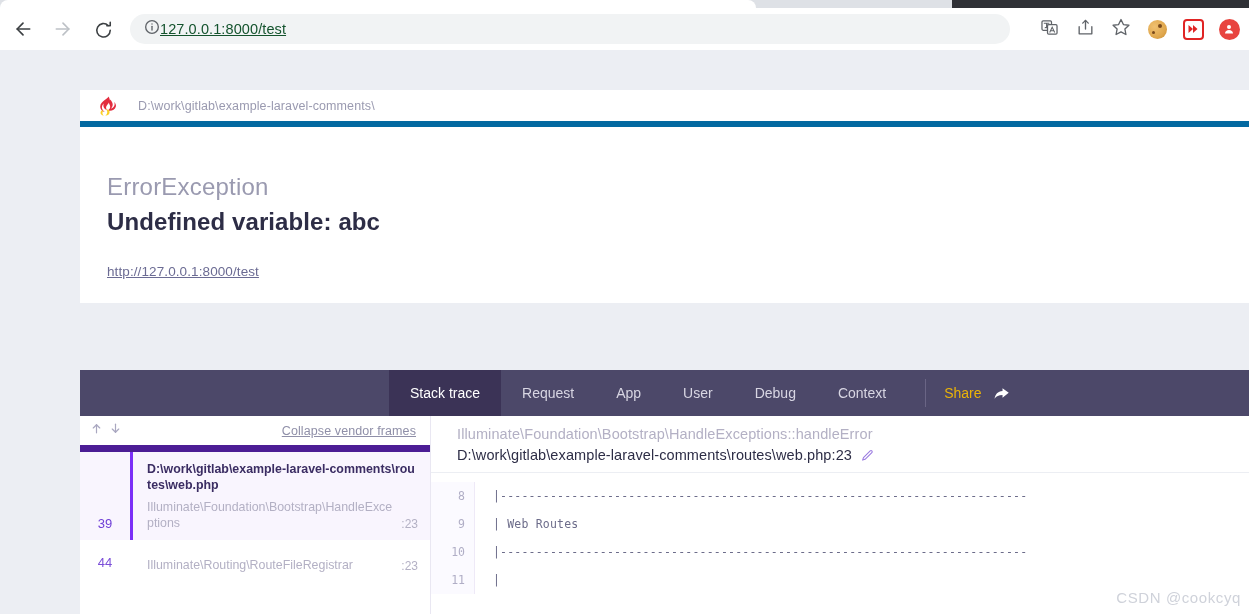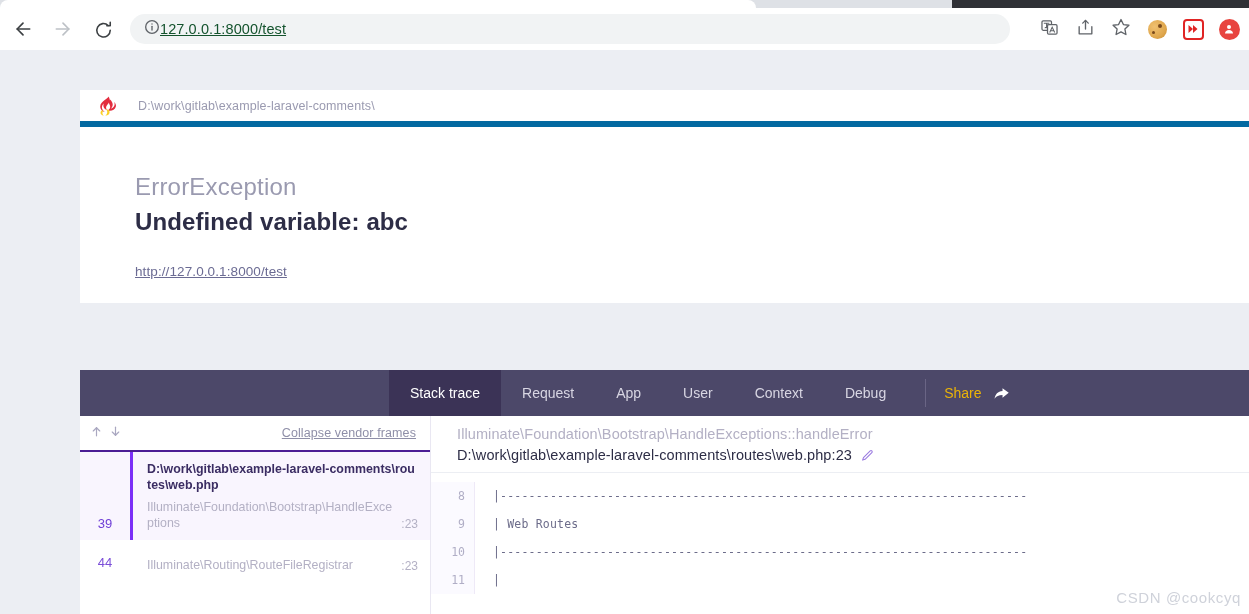--- a/index.html
+++ b/index.html
@@ -75,21 +75,21 @@
     background: #ffffff;
   }
   .card-head {
     height: 37px; display: flex; align-items: center;
     border-bottom: 6px solid #0369a1; padding-left: 20px;
   }
   .flame { width: 16px; height: 20px; position: relative; flex: 0 0 16px; }
   .app-path {
     font-size: 12.5px; color: #9a9ab0; margin-left: 22px; letter-spacing: .1px;
   }
-  .card-body { padding: 46px 0 0 55px; height: 176px; }
+  .card-body { padding: 46px 0 0 27px; height: 176px; }
   .exception-class {
     font-size: 24px; color: #9a9ab0; font-weight: 400; letter-spacing: .2px;
   }
   .exception-message {
     font-size: 24px; color: #2d2d46; font-weight: 700; margin-top: 7px;
     letter-spacing: .1px;
   }
   .exception-url {
     display: inline-block; margin-top: 28px; font-size: 13.5px;
     color: #6b6b93; text-decoration: underline; letter-spacing: .1px;
@@ -114,21 +114,21 @@
   .share-icon { margin-left: 11px; display: flex; align-items: center; }
 
   
   .trace {
     position: absolute; left: 80px; top: 366px; width: 1169px; height: 198px;
     display: flex; background: #ffffff;
   }
   .frames { width: 351px; background: #ffffff; border-right: 1px solid #e9e7f2; }
   .frames-head {
     height: 36px; display: flex; align-items: center;
-    padding: 0 14px 0 10px; border-bottom: 2px solid #4c1d95;
+    padding: 0 14px 0 10px; border-bottom: 7px solid #4c1d95;
   }
   .sort-arrows { display: flex; gap: 6px; }
   .collapse-link {
     margin-left: auto; font-size: 12.5px; color: #8f8fa8;
     text-decoration: underline; letter-spacing: .1px;
   }
   .frame { display: flex; min-height: 44px; position: relative; }
   .frame.selected { background: #f9f5fe; }
   .frame-num {
     width: 50px; flex: 0 0 50px; text-align: center; font-size: 13px;
@@ -300,22 +300,22 @@
       <a class="exception-url" href="#">http://127.0.0.1:8000/test</a>
     </div>
   </div>
 
   <div class="tabbar">
     <div class="tabbar-spacer"></div>
     <div class="tab active">Stack trace</div>
     <div class="tab">Request</div>
     <div class="tab">App</div>
     <div class="tab">User</div>
+    <div class="tab">Debug</div>
     <div class="tab">Context</div>
-    <div class="tab">Debug</div>
     <div class="tab-divider"></div>
     <div class="share">
       <span>Share</span>
       <span class="share-icon">
         <svg width="17" height="15" viewBox="0 0 24 22" fill="#ffffff">
           <path d="M13.5 3.2v4.1C6.5 7.8 2.8 12.2 1.8 18.6c2.6-3.7 6-5.4 11.7-5.4v4.2L22.6 10z"></path>
         </svg>
       </span>
     </div>
   </div>

